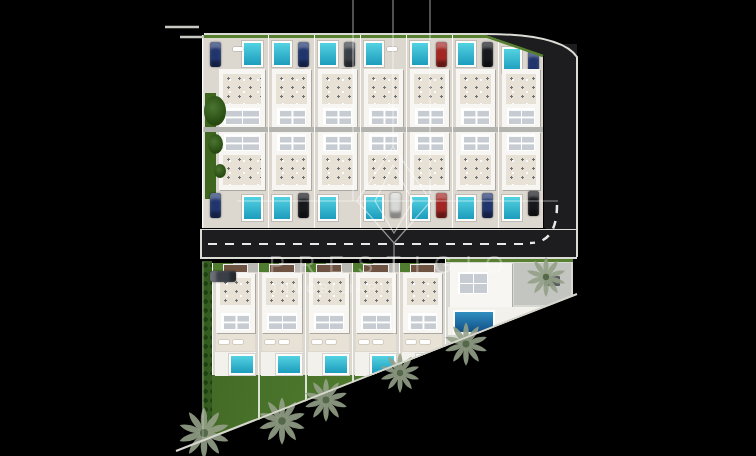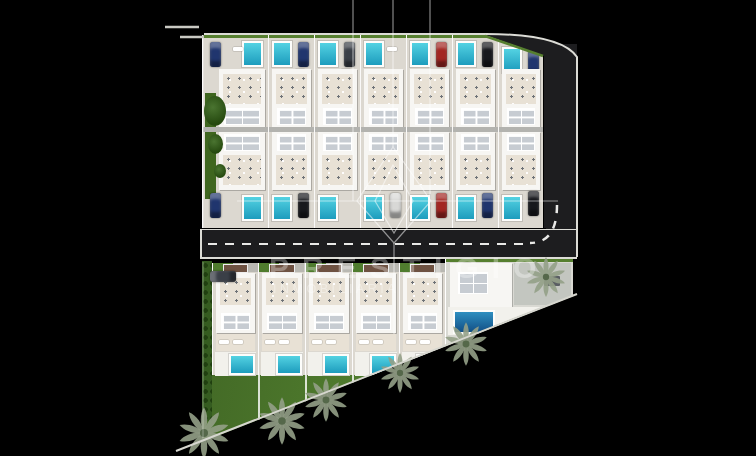--- a/index.html
+++ b/index.html
@@ -79,21 +79,21 @@
   .corner .pool-deep{position:absolute;left:7px;top:51px;width:42px;height:24px;
           background:linear-gradient(180deg,#2f8fc0,#124f86);border:2px solid #fdfdfb;}
   .corner .hedge-diag{position:absolute;left:0px;top:86px;width:138px;height:4px;background:#6b7d3a;
           transform:rotate(-21.3deg);transform-origin:0 100%;}
 
   
   .overlay{position:absolute;left:0;top:0;z-index:30;pointer-events:none;}
   .wm{z-index:50;}
   .palm{position:absolute;z-index:20;pointer-events:none;}
   .wm-text{position:absolute;z-index:50;color:var(--watermark);pointer-events:none;white-space:nowrap;}
-  .wm-line1{left:269px;top:251px;font-size:30px;letter-spacing:13px;font-weight:700;opacity:.62;}
+  .wm-line1{left:269px;top:251px;font-size:24px;letter-spacing:13px;font-weight:400;opacity:.62;}
   .wm-line2{left:273px;top:282px;font-size:12.5px;letter-spacing:3.5px;opacity:.68;}
 </style>
 </head>
 <body>
 
 <div class="scene">
 
   <svg width="0" height="0" style="position:absolute">
     <defs>
       <g id="palm-sym">

